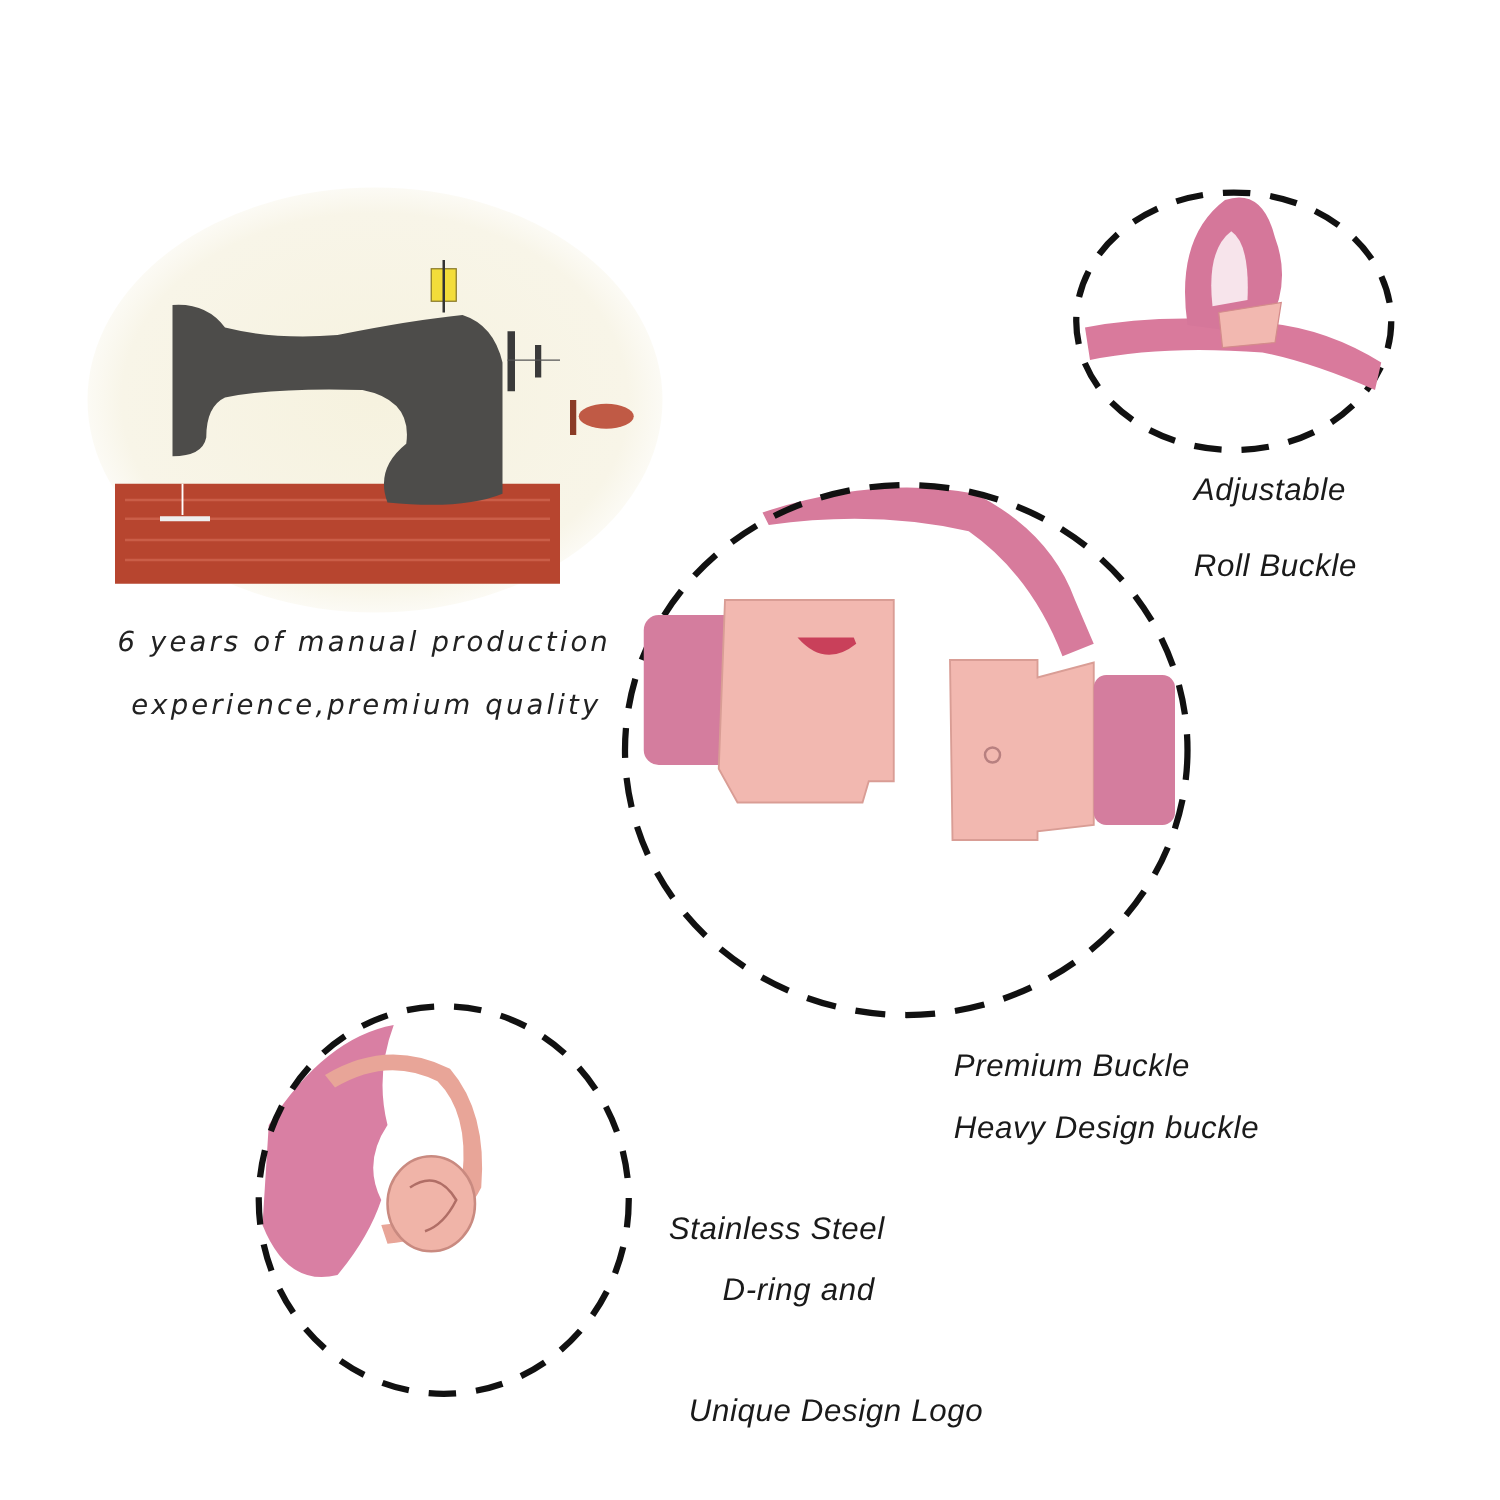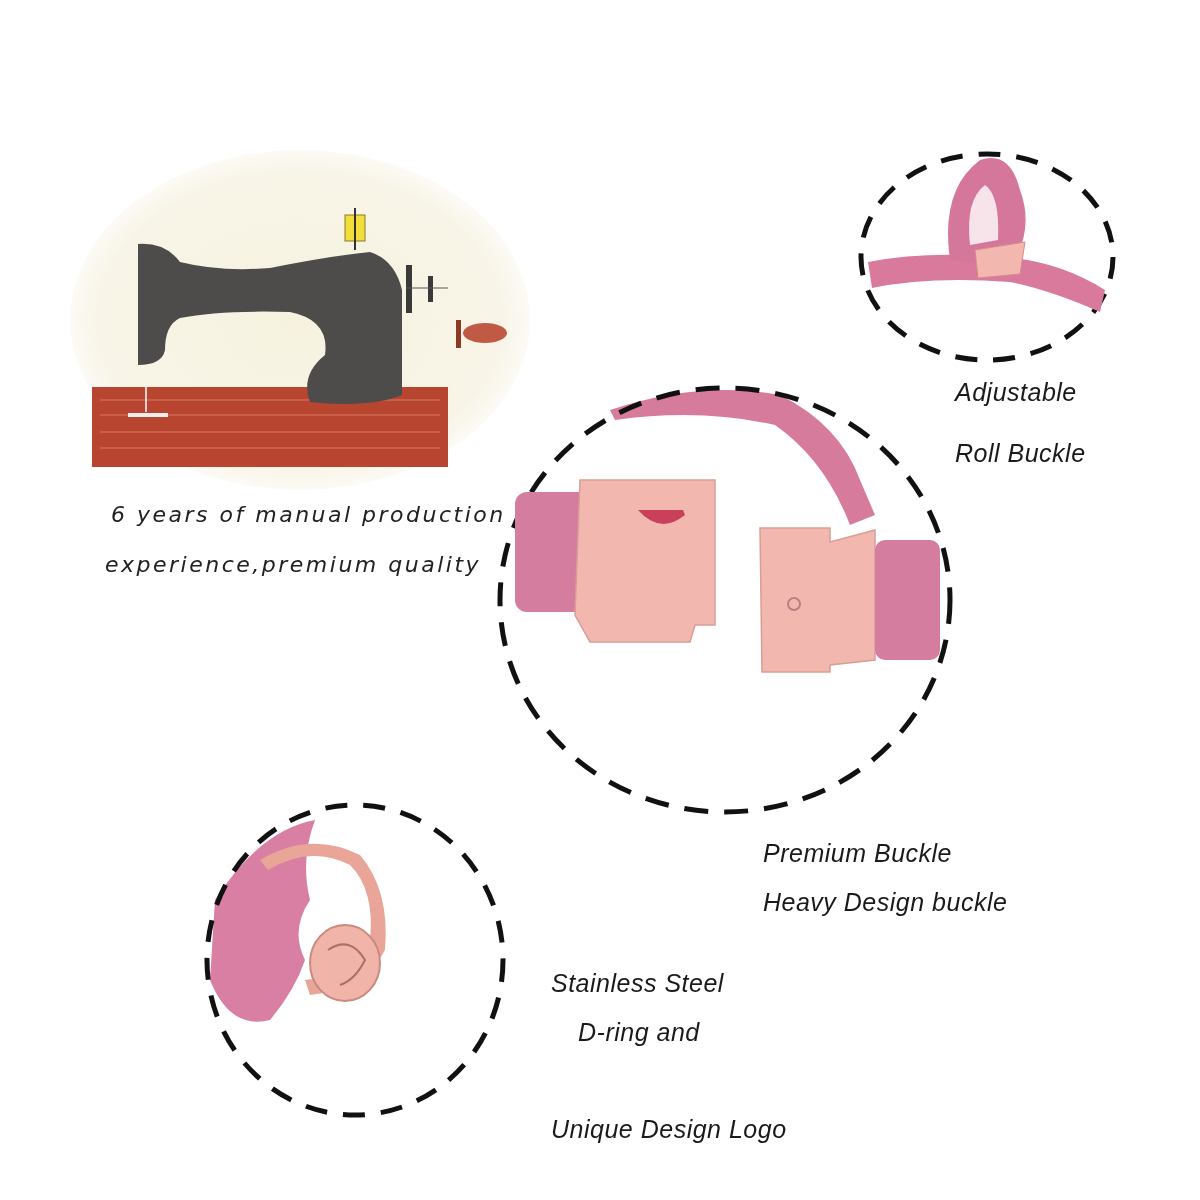--- a/index.html
+++ b/index.html
@@ -42,21 +42,21 @@
     <line x1="285" y1="58" x2="285" y2="100" stroke="#333" stroke-width="2"></line>
 
     <rect x="336" y="115" width="6" height="48" fill="#3a3a3a"></rect>
     <rect x="358" y="126" width="5" height="26" fill="#3a3a3a"></rect>
     <line x1="336" y1="138" x2="378" y2="138" stroke="#555" stroke-width="1"></line>
 
     <rect x="386" y="170" width="5" height="28" fill="#8a3b26"></rect>
     <ellipse cx="415" cy="183" rx="22" ry="10" fill="#c05a45"></ellipse>
   </svg>
 </div>
-<div class="hand" style="left:111px;top:502px;">6 years of manual production</div>
+<div class="hand" style="left:94px;top:502px;">6 years of manual production</div>
 <div class="hand" style="left:105px;top:552px;">experience,premium quality</div>
 
 <svg width="290" height="230" style="left:850px;top:150px;">
   <ellipse cx="137" cy="107" rx="126" ry="103" fill="none" stroke="#111" stroke-width="5" stroke-dasharray="22 16"></ellipse>
   <path d="M18 112 Q80 100 160 108 Q210 112 255 140 L250 162 Q200 140 160 132 Q80 126 22 138 Z" fill="#d97a9c"></path>
   <path d="M100 110 Q90 40 130 10 Q160 0 170 40 Q185 80 160 118 Z" fill="#d5779a"></path>
   <path d="M120 95 Q115 50 135 35 Q150 45 148 90 Z" fill="#ffffff" opacity="0.8"></path>
   <path d="M125 100 L175 92 L170 124 L128 128 Z" fill="#f2b8b0" stroke="#d48b8b" stroke-width="1"></path>
 </svg>
 <div class="caption" style="left:955px;top:380px;">Adjustable</div>
@@ -77,15 +77,15 @@
 <div class="caption" style="left:763px;top:841px;">Premium Buckle</div>
 <div class="caption" style="left:763px;top:890px;">Heavy Design buckle</div>
 
 <svg width="340" height="360" style="left:190px;top:780px;">
   <path d="M25 120 Q70 50 125 40 Q110 80 120 120 Q100 150 115 180 Q105 210 80 240 Q40 250 20 200 Z" fill="#d97fa3"></path>
   <path d="M70 80 Q120 50 170 75 Q200 110 195 170 Q175 210 120 215 L115 200 Q170 195 180 160 Q185 110 160 85 Q120 65 78 90 Z" fill="#e8a598"></path>
   <ellipse cx="155" cy="183" rx="35" ry="38" fill="#f0b4a8" stroke="#c98a80" stroke-width="2"></ellipse>
   <path d="M138 170 Q160 155 175 180 Q165 200 150 205" fill="none" stroke="#b06e66" stroke-width="2"></path>
   <ellipse cx="165" cy="180" rx="148" ry="155" fill="none" stroke="#111" stroke-width="5" stroke-dasharray="22 16"></ellipse>
 </svg>
-<div class="caption" style="left:551px;top:971px;">Stainless Steel</div>
+<div class="caption" style="left:535px;top:971px;">Stainless Steel</div>
 <div class="caption" style="left:578px;top:1020px;">D-ring and</div>
 <div class="caption" style="left:551px;top:1069px;margin-top:48px;">Unique Design Logo</div>
 
 </body></html>

